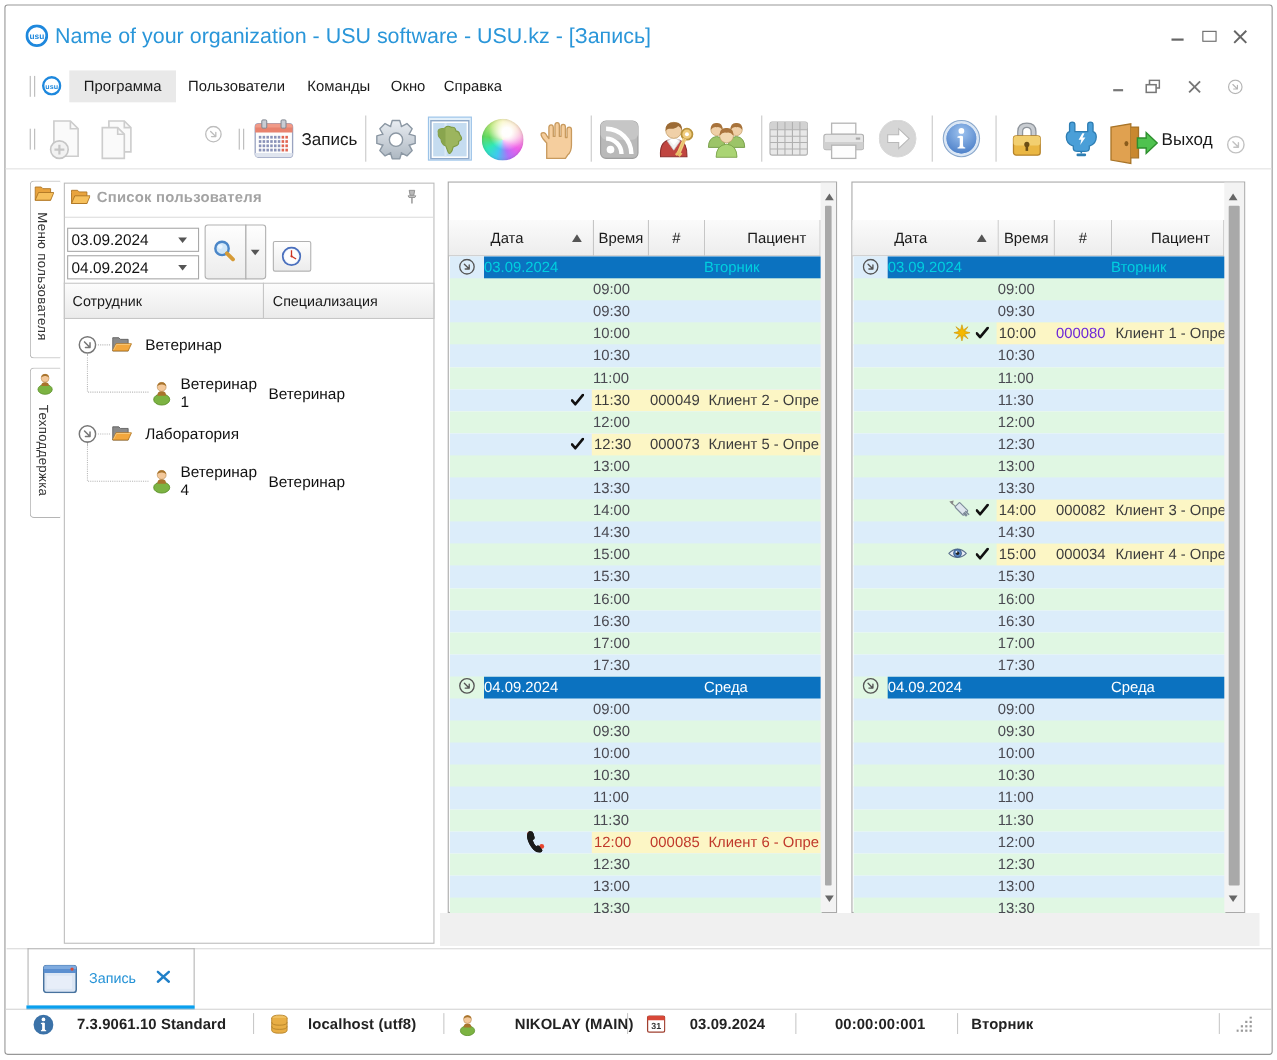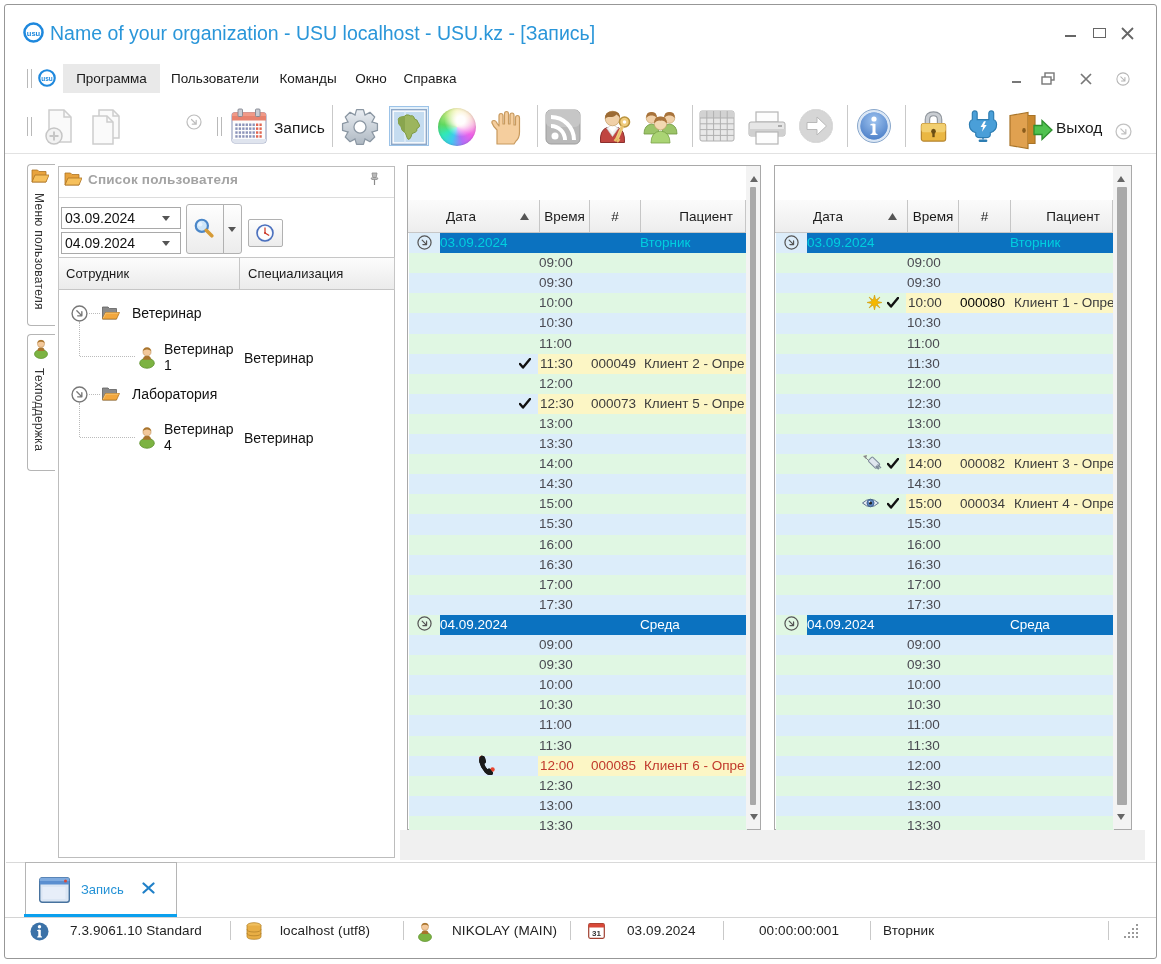--- a/index.html
+++ b/index.html
@@ -20,32 +20,32 @@
 .hcell { position:absolute; background:linear-gradient(#fcfcfc,#ebebeb); border:1px solid #c6c6c6; font-size:13px; color:#1a1a1a; }
 .gpanel { position:absolute; top:165px; border:1px solid #a9a9a9; background:#fff; }
 .gtitle { position:absolute; left:0; top:0; right:0; padding-left:9px; height:33px; line-height:33px; text-align:center; font-size:14px; color:#2a2a2a; background:#f7f7f7; border-bottom:1px solid #c2c2c2; }
 .ghead { position:absolute; top:34px; height:33px; background:linear-gradient(#fbfbfb,#ededed); border-right:1px solid #c6c6c6; font-size:13.5px; color:#1a1a1a; line-height:33px; }
 .row { position:absolute; left:1px; height:20px; overflow:hidden; }
 .rowtxt { position:absolute; top:0; height:20px; line-height:20px; font-size:13.5px; color:#4a4a52; white-space:nowrap; }
 .daterow-bar { position:absolute; top:0; height:20px; background:#0b72c0; }
 .sbar { position:absolute; background:#f3f3f3; }
 .sthumb { position:absolute; background:#a9a9a9; border-radius:1px; }
 .sarr { position:absolute; width:0; height:0; }
-.statxt { position:absolute; top:922px; height:18px; line-height:18px; font-size:13.5px; color:#222; white-space:nowrap; letter-spacing:0.1px; }
+.statxt { position:absolute; top:922px; height:18px; line-height:18px; font-size:13.5px; color:#222; white-space:nowrap; letter-spacing:0.1px;font-weight:bold; }
 .stasep { position:absolute; top:921px; height:19px; width:1px; background:#c9c9c9; }
 .treetxt { position:absolute; font-size:14px; color:#111; }
 svg { display:block; }
 </style></head><body>
 <div class="win"></div>
 
 <svg class="abs" style="left:23px;top:22px" width="21" height="21" viewBox="0 0 20 20">
     <circle cx="10" cy="10" r="8.6" fill="#fff" stroke="#1e88dd" stroke-width="2.4"></circle>
 <text x="10" y="13" font-size="7.2" font-weight="bold" fill="#1e88dd" text-anchor="middle" font-family="Liberation Sans">usu</text>
   </svg>
-<div class="ttl">Name of your organization - USU localhost - USU.kz - [Запись]</div>
+<div class="ttl">Name of your organization - USU software - USU.kz - [Запись]</div>
 
 <div class="abs" style="left:1065px;top:35px;width:11px;height:2px;background:#666"></div>
 <div class="abs" style="left:1093px;top:28px;width:13px;height:10px;border:1.5px solid #666"></div>
 <svg class="abs" style="left:1121px;top:27px" width="13" height="13" viewBox="0 0 13 13">
     <path d="M1 1 L12 12 M12 1 L1 12" stroke="#666" stroke-width="1.8"></path>
   </svg>
 
 <div class="grip" style="left:27px;top:69px;height:19px"></div>
 <svg class="abs" style="left:38px;top:69px" width="18" height="18" viewBox="0 0 20 20">
     <circle cx="10" cy="10" r="8.6" fill="#fff" stroke="#1e88dd" stroke-width="2.4"></circle>
@@ -497,21 +497,21 @@
 </div>
 <div class="row" style="top:87.1px;width:338px;height:20.8px;background:#e0f7e3">
 <div class="rowtxt" style="left:131px;">09:00</div>
 </div>
 <div class="row" style="top:107.2px;width:338px;height:20.8px;background:#dcedfa">
 <div class="rowtxt" style="left:131px;">09:30</div>
 </div>
 <div class="row" style="top:127.3px;width:338px;height:20.8px;background:#e0f7e3">
 <div class="abs" style="left:130px;top:0;width:208px;height:20.8px;background:#fcf6c5"></div>
 <div class="rowtxt" style="left:132px;color:#3c3c3c">10:00</div>
-<div class="rowtxt" style="left:184px;color:#000000">000080</div>
+<div class="rowtxt" style="left:184px;color:#6d28d9">000080</div>
 <div class="rowtxt" style="left:238px;color:#3c3c3c">Клиент 1 - Опре</div>
 </div>
 <div class="row" style="top:147.4px;width:338px;height:20.8px;background:#dcedfa">
 <div class="rowtxt" style="left:131px;">10:30</div>
 </div>
 <div class="row" style="top:167.5px;width:338px;height:20.8px;background:#e0f7e3">
 <div class="rowtxt" style="left:131px;">11:00</div>
 </div>
 <div class="row" style="top:187.6px;width:338px;height:20.8px;background:#dcedfa">
 <div class="rowtxt" style="left:131px;">11:30</div>
@@ -664,21 +664,21 @@
   </svg>
 <div class="statxt" style="left:280px;">localhost (utf8)</div>
 <div class="stasep" style="left:403px;"></div>
 <svg class="abs" style="left:417px;top:921px" width="16" height="21" viewBox="0 0 16 21">
     <ellipse cx="8" cy="16" rx="6.5" ry="4.5" fill="#7cb342"></ellipse>
 <ellipse cx="8" cy="16" rx="6.5" ry="4.5" fill="none" stroke="#5a8f2a" stroke-width="0.7"></ellipse>
 <path d="M4.6 13 Q4.2 9.5 8 9.2 Q11.8 9.5 11.4 13 Z" fill="#a8742d"></path>
 <circle cx="8" cy="5.8" r="3.6" fill="#f3c89a" stroke="#b98c55" stroke-width="0.5"></circle>
 <path d="M4.4 5.2 Q5 1.8 8 2 Q11 1.8 11.6 5.2 Q10 3.6 8 3.8 Q6 3.6 4.4 5.2 Z" fill="#a8742d"></path>
   </svg>
-<div class="statxt" style="left:452px;">NIKOLAY (MAIN)</div>
+<div class="statxt" style="left:468px;">NIKOLAY (MAIN)</div>
 <div class="stasep" style="left:570px;"></div>
 <svg class="abs" style="left:588px;top:922px" width="17" height="17" viewBox="0 0 17 17">
     <rect x="0.7" y="1.7" width="15.6" height="14.6" rx="1.5" fill="#fff" stroke="#a04030" stroke-width="1.2"></rect>
     <path d="M0.7 3 Q0.7 1.7 2 1.7 H15 Q16.3 1.7 16.3 3 V5.5 H0.7 Z" fill="#d84838"></path>
     <text x="8.5" y="13.5" font-size="8" font-weight="bold" fill="#333" text-anchor="middle" font-family="Liberation Sans">31</text>
   </svg>
 <div class="statxt" style="left:627px;">03.09.2024</div>
 <div class="stasep" style="left:723px;"></div>
 <div class="statxt" style="left:759px;">00:00:00:001</div>
 <div class="stasep" style="left:870px;"></div>

